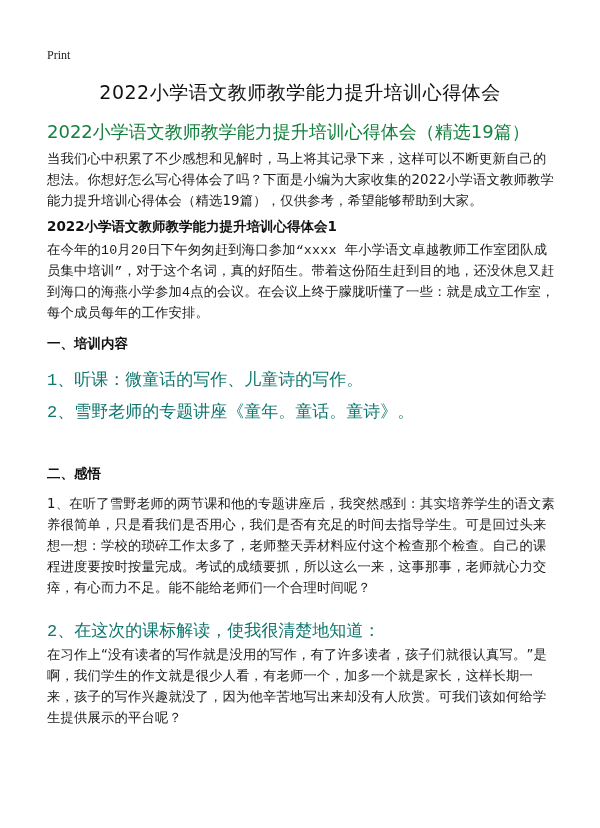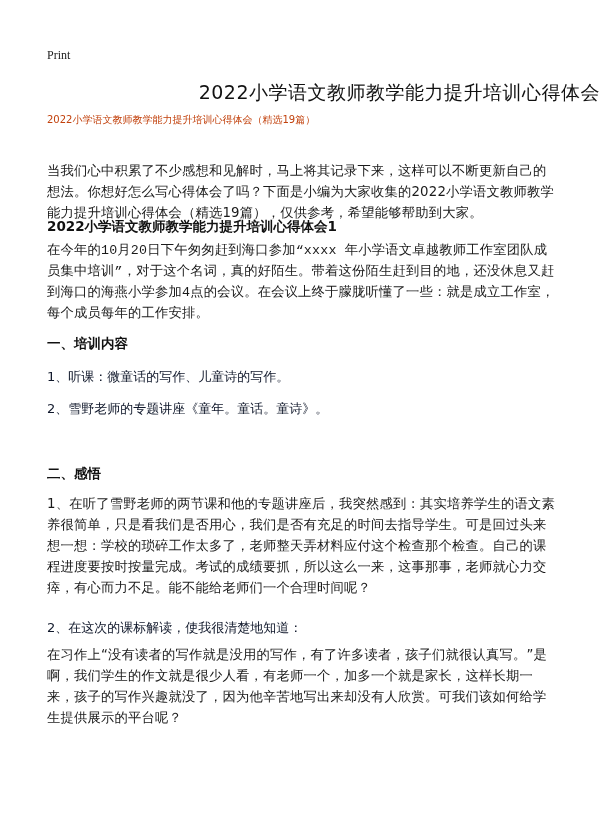--- a/index.html
+++ b/index.html
@@ -1,37 +1,37 @@
 <!DOCTYPE html>
 <html><head>
 <meta charset="utf-8">
 <style>
   html, body { margin: 0; padding: 0; background: #ffffff; }
   body { width: 600px; height: 828px; overflow: hidden; position: relative;
          font-family: "DejaVu Sans", "Liberation Sans", sans-serif; color: #1a1a1a; }
   .page { position: absolute; left: 0; top: 0; width: 540px; height: 828px; }
   .print { position: absolute; left: 47px; top: 48px; font-family: "Liberation Serif", "DejaVu Serif", serif;
            font-size: 12px; color: #222; }
-  .title { position: absolute; left: 0; width: 600px; top: 80px; text-align: right; font-size: 19px;
+  .title { position: absolute; left: 0; width: 600px; top: 80px; text-align: center; font-size: 19px;
            color: #111; letter-spacing: 0.5px; }
-  .subtitle { position: absolute; left: 47px; top: 113px; font-size: 10px; color: #c2410c; }
+  .subtitle { position: absolute; left: 47px; top: 120px; font-size: 18px; color: #15803d; }
   .para { position: absolute; left: 47px; width: 510px; font-size: 13.3px; line-height: 21px;
           color: #1a1a1a; letter-spacing: 0.2px; }
   .heading { position: absolute; left: 47px; font-size: 13.5px; font-weight: bold; color: #111; }
-  .item { position: absolute; left: 47px; font-size: 13px; color: #0f172a; }
+  .item { position: absolute; left: 47px; font-size: 17px; color: #0f766e; font-family: Liberation Mono, monospace; }
 </style>
 </head>
 <body>
 
 <div class="page">
   <div class="print">Print</div>
   <div class="title">2022小学语文教师教学能力提升培训心得体会</div>
   <div class="subtitle">2022小学语文教师教学能力提升培训心得体会（精选19篇）</div>
 
-  <div class="para" style="top:160px;">当我们心中积累了不少感想和见解时，马上将其记录下来，这样可以不断更新自己的想法。你想好怎么写心得体会了吗？下面是小编为大家收集的2022小学语文教师教学能力提升培训心得体会（精选19篇），仅供参考，希望能够帮助到大家。</div>
+  <div class="para" style="top:148px;">当我们心中积累了不少感想和见解时，马上将其记录下来，这样可以不断更新自己的想法。你想好怎么写心得体会了吗？下面是小编为大家收集的2022小学语文教师教学能力提升培训心得体会（精选19篇），仅供参考，希望能够帮助到大家。</div>
 
   <div class="heading" style="top:218px;">2022小学语文教师教学能力提升培训心得体会1</div>
 
   <div class="para" style="top:240px;font-family:Liberation Mono, monospace;">在今年的10月20日下午匆匆赶到海口参加“xxxx 年小学语文卓越教师工作室团队成员集中培训”，对于这个名词，真的好陌生。带着这份陌生赶到目的地，还没休息又赶到海口的海燕小学参加4点的会议。在会议上终于朦胧听懂了一些：就是成立工作室，每个成员每年的工作安排。</div>
 
   <div class="heading" style="top:335px;">一、培训内容</div>
 
   <div class="item" style="top:368px;">1、听课：微童话的写作、儿童诗的写作。</div>
   <div class="item" style="top:400px;">2、雪野老师的专题讲座《童年。童话。童诗》。</div>
 

